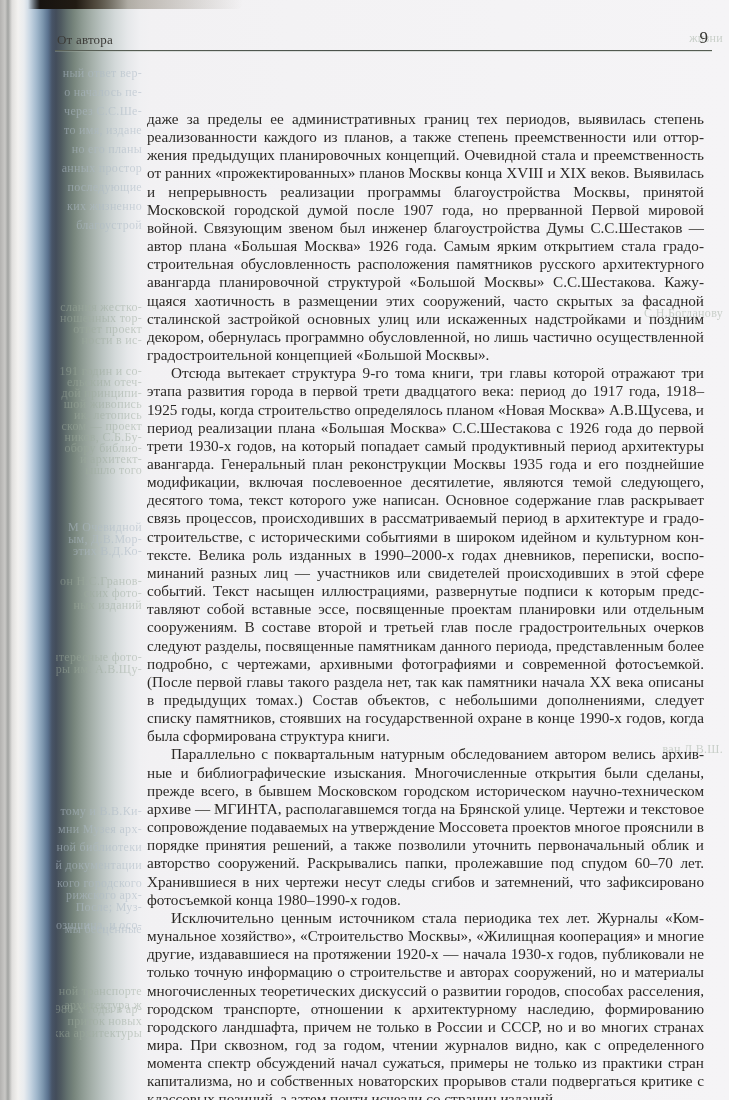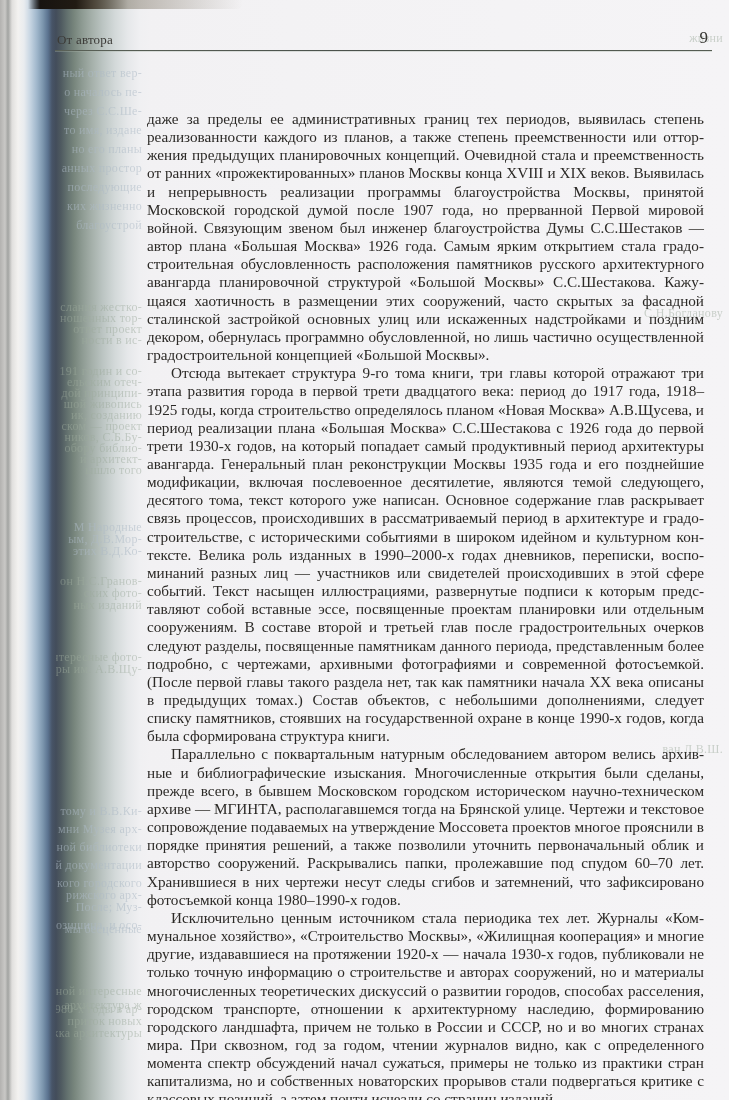--- a/index.html
+++ b/index.html
@@ -104,44 +104,44 @@
       <span class="ghost" style="top: 201px;">ких жизненно</span>
       <span class="ghost" style="top: 220px;">благоустрой</span>
       <span class="ghost g2" style="top: 302px;">слания жестко-</span>
       <span class="ghost g2" style="top: 313px;">ношенных тор-</span>
       <span class="ghost g2" style="top: 324px;">ответ проект</span>
       <span class="ghost g2" style="top: 335px;">ности в ис-</span>
       <span class="ghost g2" style="top: 366px;">191 годин и со-</span>
       <span class="ghost g2" style="top: 377px;">ельским отеч-</span>
       <span class="ghost g2" style="top: 388px; margin-left: 20px;">дой принципи-</span>
       <span class="ghost g2" style="top: 399px;">шой живопись</span>
-      <span class="ghost g2" style="top: 410px;">ик, созданию</span>
+      <span class="ghost g2" style="top: 410px;">ик, летопись</span>
       <span class="ghost g2" style="top: 421px;">ском — проект</span>
       <span class="ghost g2" style="top: 432px;">ников, С.Б.Бу-</span>
       <span class="ghost g2" style="top: 443px;">обору библио-</span>
       <span class="ghost g2" style="top: 454px;">и архитект-</span>
       <span class="ghost g2" style="top: 465px;">ышло того</span>
-      <span class="ghost" style="top: 522px;">М Народные</span>
+      <span class="ghost" style="top: 522px;">М Очевидной</span>
       <span class="ghost" style="top: 534px;">ым, Д.В.Мор-</span>
       <span class="ghost" style="top: 546px;">этих В.Д.Ко-</span>
       <span class="ghost g2" style="top: 576px;">он Н.С.Гранов-</span>
       <span class="ghost g2" style="top: 588px;">ских фото-</span>
       <span class="ghost g2" style="top: 600px;">ных изданий</span>
       <span class="ghost g2" style="top: 652px;">интересные фото-</span>
       <span class="ghost g2" style="top: 664px;">ры им. А.В.Щу-</span>
       <span class="ghost" style="top: 806px;">тому и В.В.Ки-</span>
       <span class="ghost" style="top: 824px;">мни Музея арх-</span>
       <span class="ghost" style="top: 842px;">ной библиотеки</span>
       <span class="ghost" style="top: 860px;">й документации</span>
       <span class="ghost" style="top: 878px;">кого городского</span>
       <span class="ghost" style="top: 890px;">рижского арх-</span>
       <span class="ghost" style="top: 902px;">После; Муз-</span>
       <span class="ghost" style="top: 920px;">розишина, и осо-</span>
       <span class="ghost" style="top: 916px; margin-top: 8px;">мы бесценные</span>
-      <span class="ghost g2" style="top: 986px;">ной интересные</span>
+      <span class="ghost g2" style="top: 986px;">ной транспорте</span>
       <span class="ghost g2" style="top: 1004px;">980-х годы в ар-</span>
       <span class="ghost g2" style="top: 1016px;">приток новых</span>
       <span class="ghost g2" style="top: 1028px;">жка архитектуры</span>
       <span class="ghost g2" style="top: 1000px;">архитектура ж</span>
     </div>
   <div class="bleed-col bleed-right" id="bleed-right">
       <span class="ghost g2" style="top: 33px;">жизни</span>
       <span class="ghost g2" style="top: 308px;">С.Н.Богданову</span>
       <span class="ghost g2" style="top: 744px; text-align: right;">ван Л.В.Ш.</span>
     </div>

